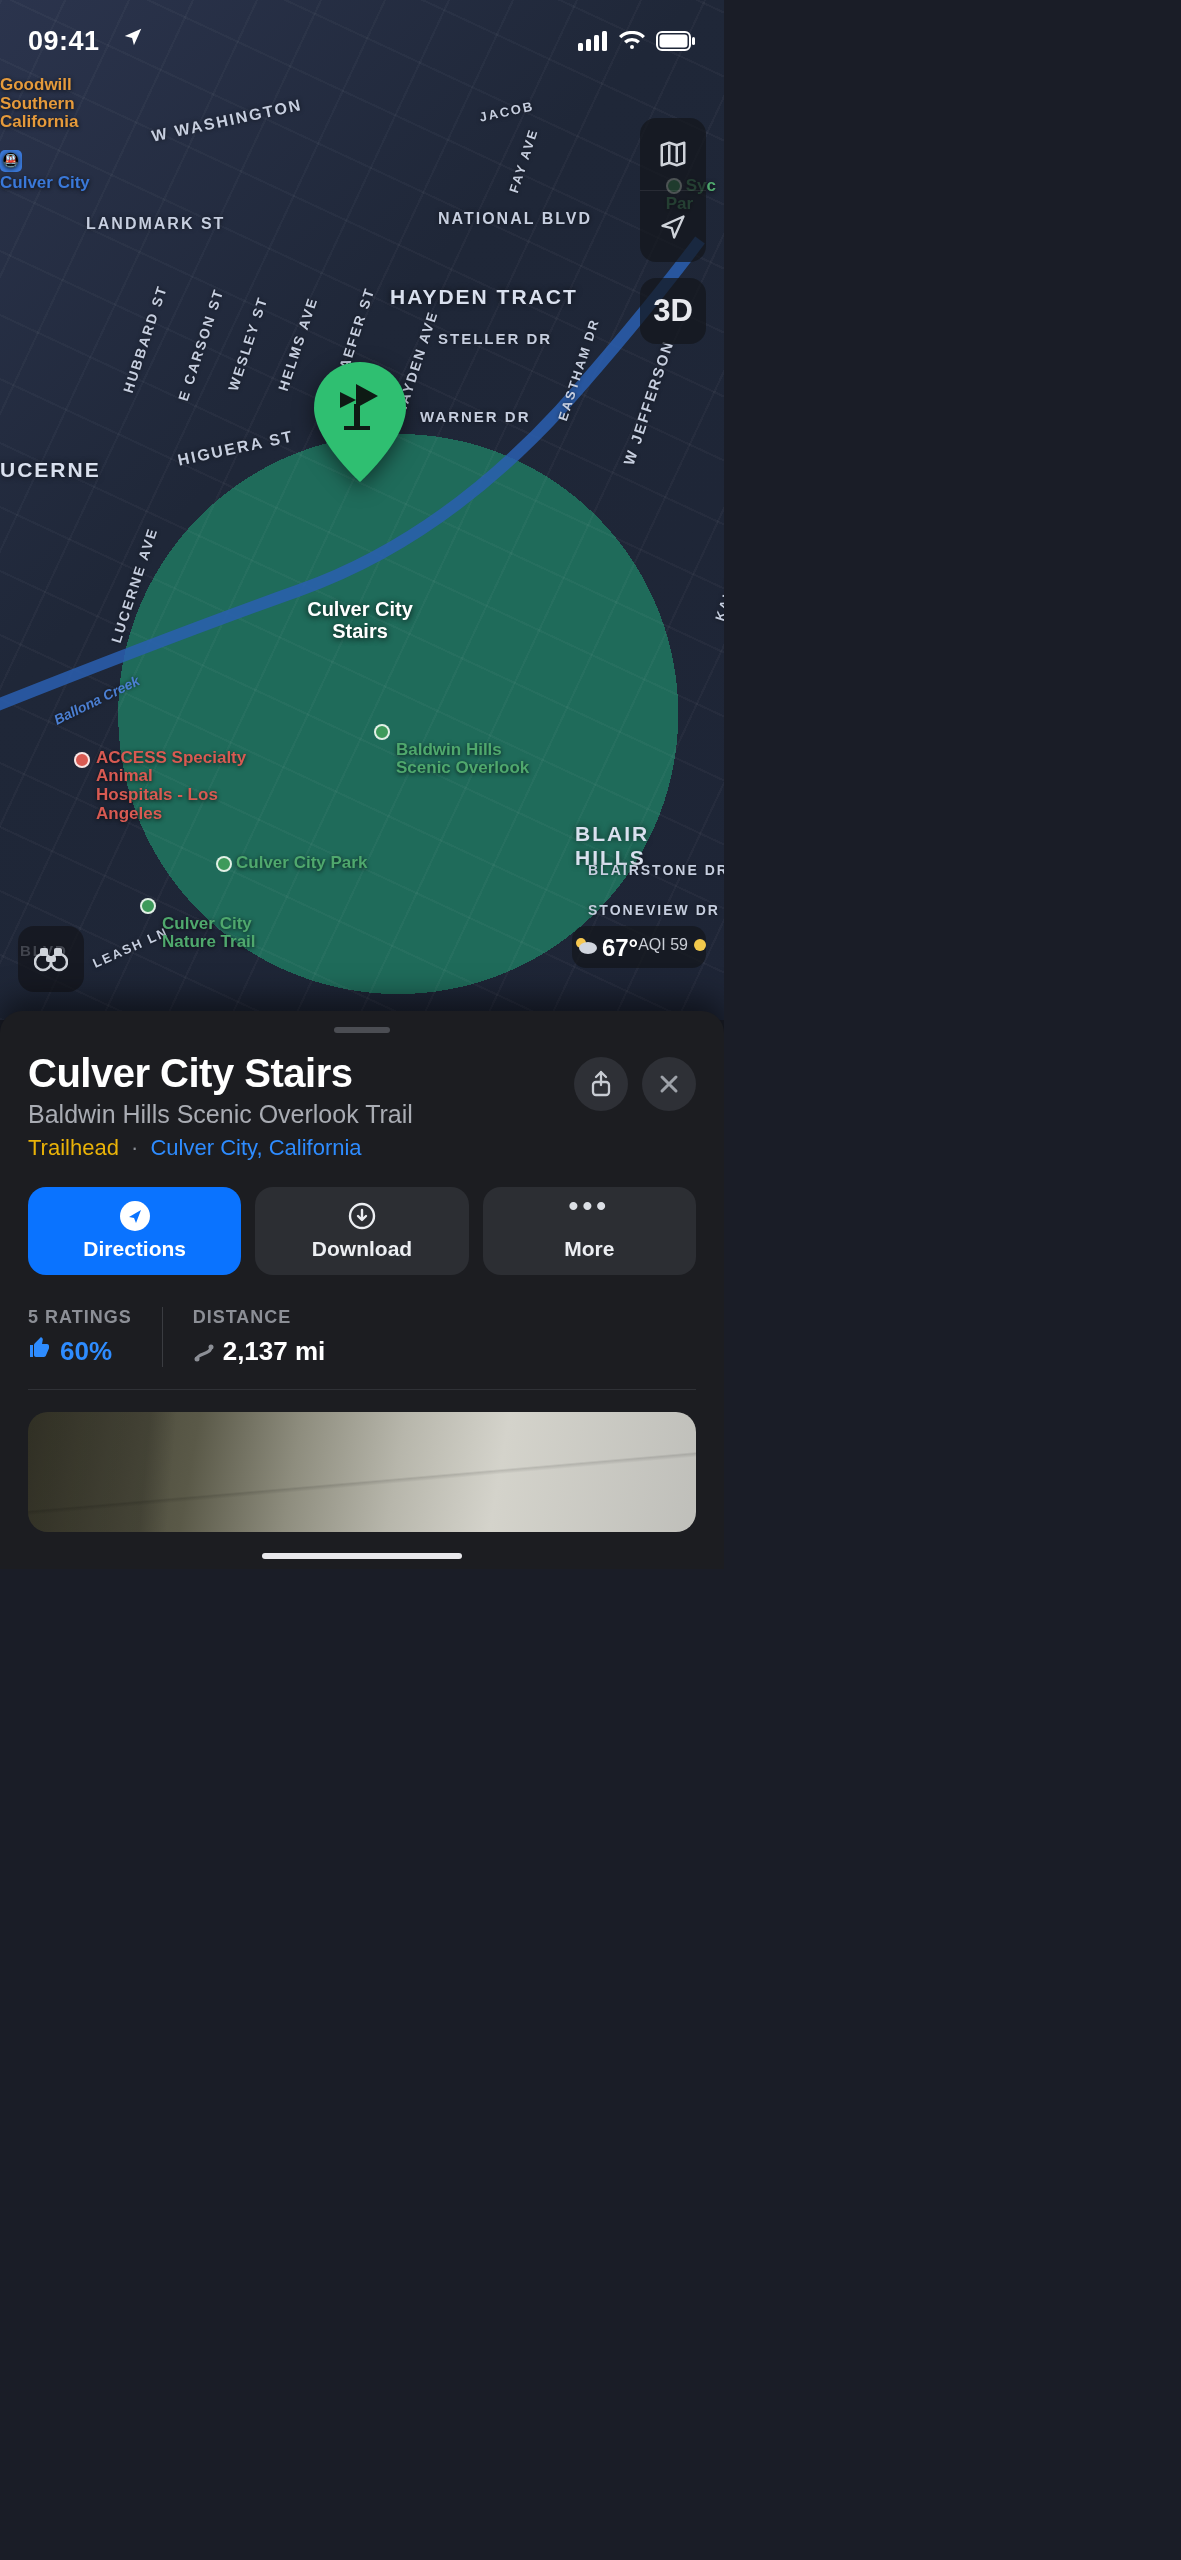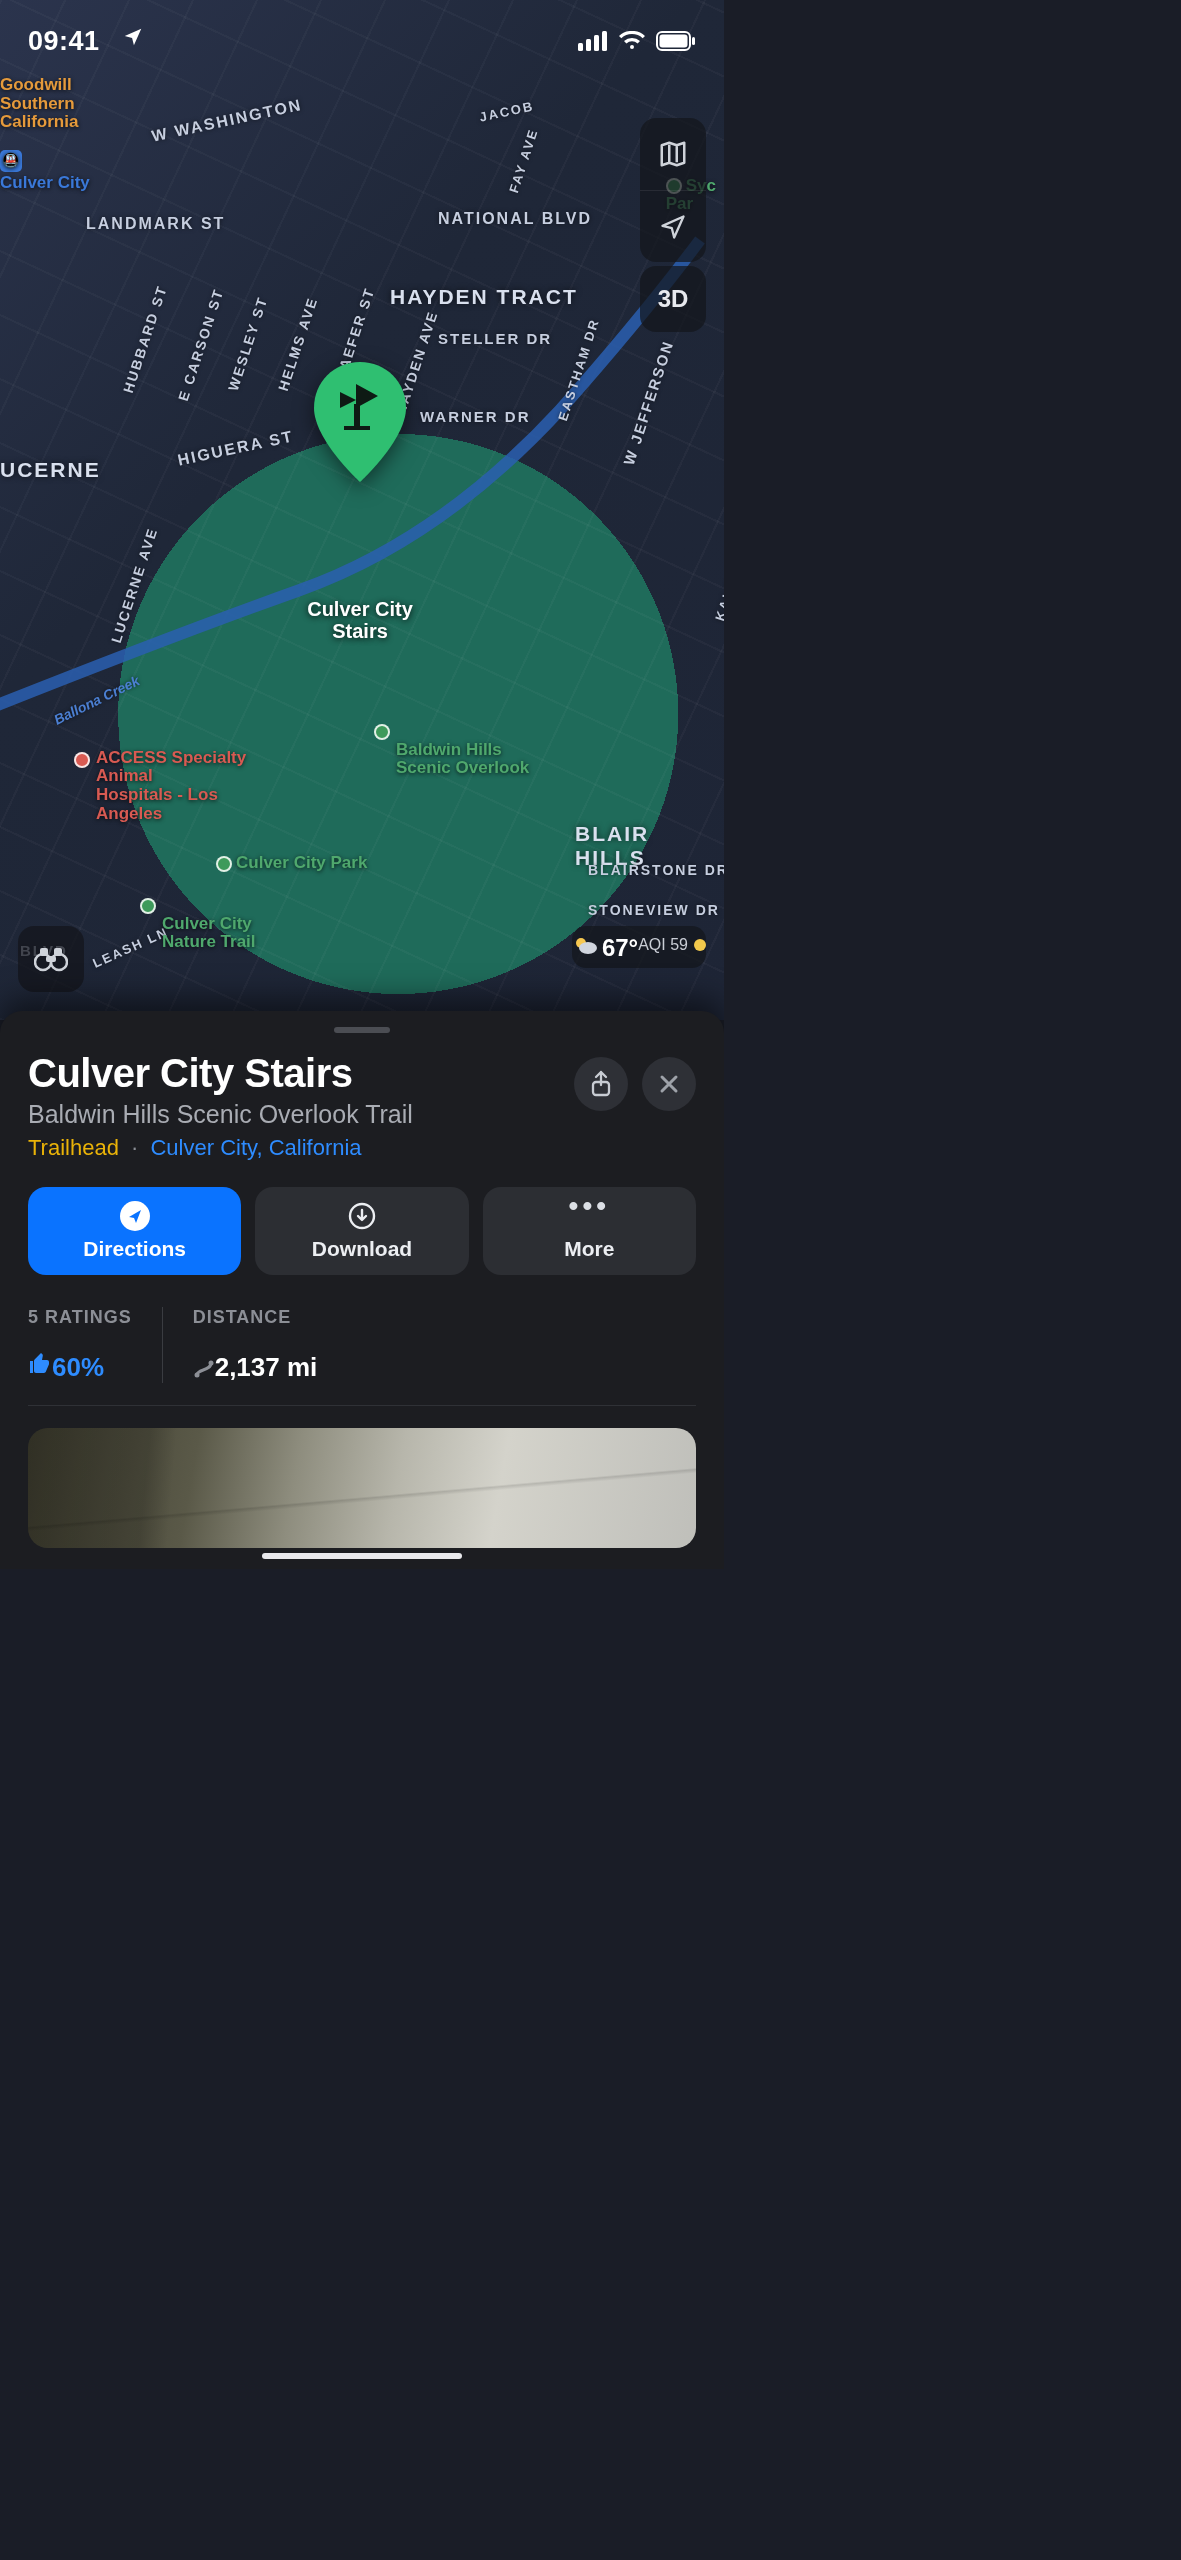--- a/index.html
+++ b/index.html
@@ -82,24 +82,24 @@
       position: absolute; right: 18px; top: 118px;
       display: flex; flex-direction: column; gap: 0;
       background: rgba(20,22,28,0.72); border-radius: 16px; overflow: hidden;
     }
     .mc-btn {
       width: 66px; height: 72px; display: flex; align-items: center; justify-content: center;
       color: #cfd3da;
     }
     .mc-btn + .mc-btn { border-top: 1px solid rgba(255,255,255,0.08); }
     .mc-3d {
-      position: absolute; right: 18px; top: 266px; width: 66px; height: 66px;
+      position: absolute; right: 18px; top: 278px; width: 66px; height: 66px;
       display: flex; align-items: center; justify-content: center;
       background: rgba(20,22,28,0.72); border-radius: 16px;
-      color: #e7e9ee; font-weight: 700; font-size: 24px;
+      color: #e7e9ee; font-weight: 700; font-size: 31px;
     }
 
     .binoc-btn {
       position: absolute; left: 18px; top: 926px;
       width: 66px; height: 66px; border-radius: 16px;
       background: rgba(20,22,28,0.75);
       display: flex; align-items: center; justify-content: center;
     }
 
     .weather-chip {
@@ -154,21 +154,21 @@
     .act-btn:not(.primary) .act-icon { background: #ffffff; }
     .more-dots { color: #dcdfe5; font-size: 28px; letter-spacing: 4px; line-height: 10px; height: 30px;}
 
     .stats-row {
       display: flex; gap: 0; margin-top: 32px; padding-bottom: 22px;
       border-bottom: 1px solid #2f3136;
     }
     .stat { padding-right: 30px; }
     .stat + .stat { border-left: 1px solid #3a3c41; padding-left: 30px; }
     .stat-label { font-size: 18px; color: #8c8f96; letter-spacing: 1px; font-weight: 600;}
-    .stat-value { font-size: 26px; font-weight: 700; margin-top: 24px; display: flex; align-items: center; }
+    .stat-value { font-size: 26px; font-weight: 700; margin-top: 8px; display: flex; align-items: center; gap: 8px;}
     .thumb-up { color: #2e8cff; }
     .dist-ic { color: #8c8f96; display: inline-flex; }
 
     .photo {
       margin-top: 22px; height: 120px; border-radius: 20px; overflow: hidden;
       background:
         linear-gradient(100deg, #3b3a2c 0%, #5a5948 25%, #8e8d7e 40%, #b7b6ab 55%, #d4d3cb 70%, #bfbfba 100%);
       position: relative;
     }
     .photo::after{

